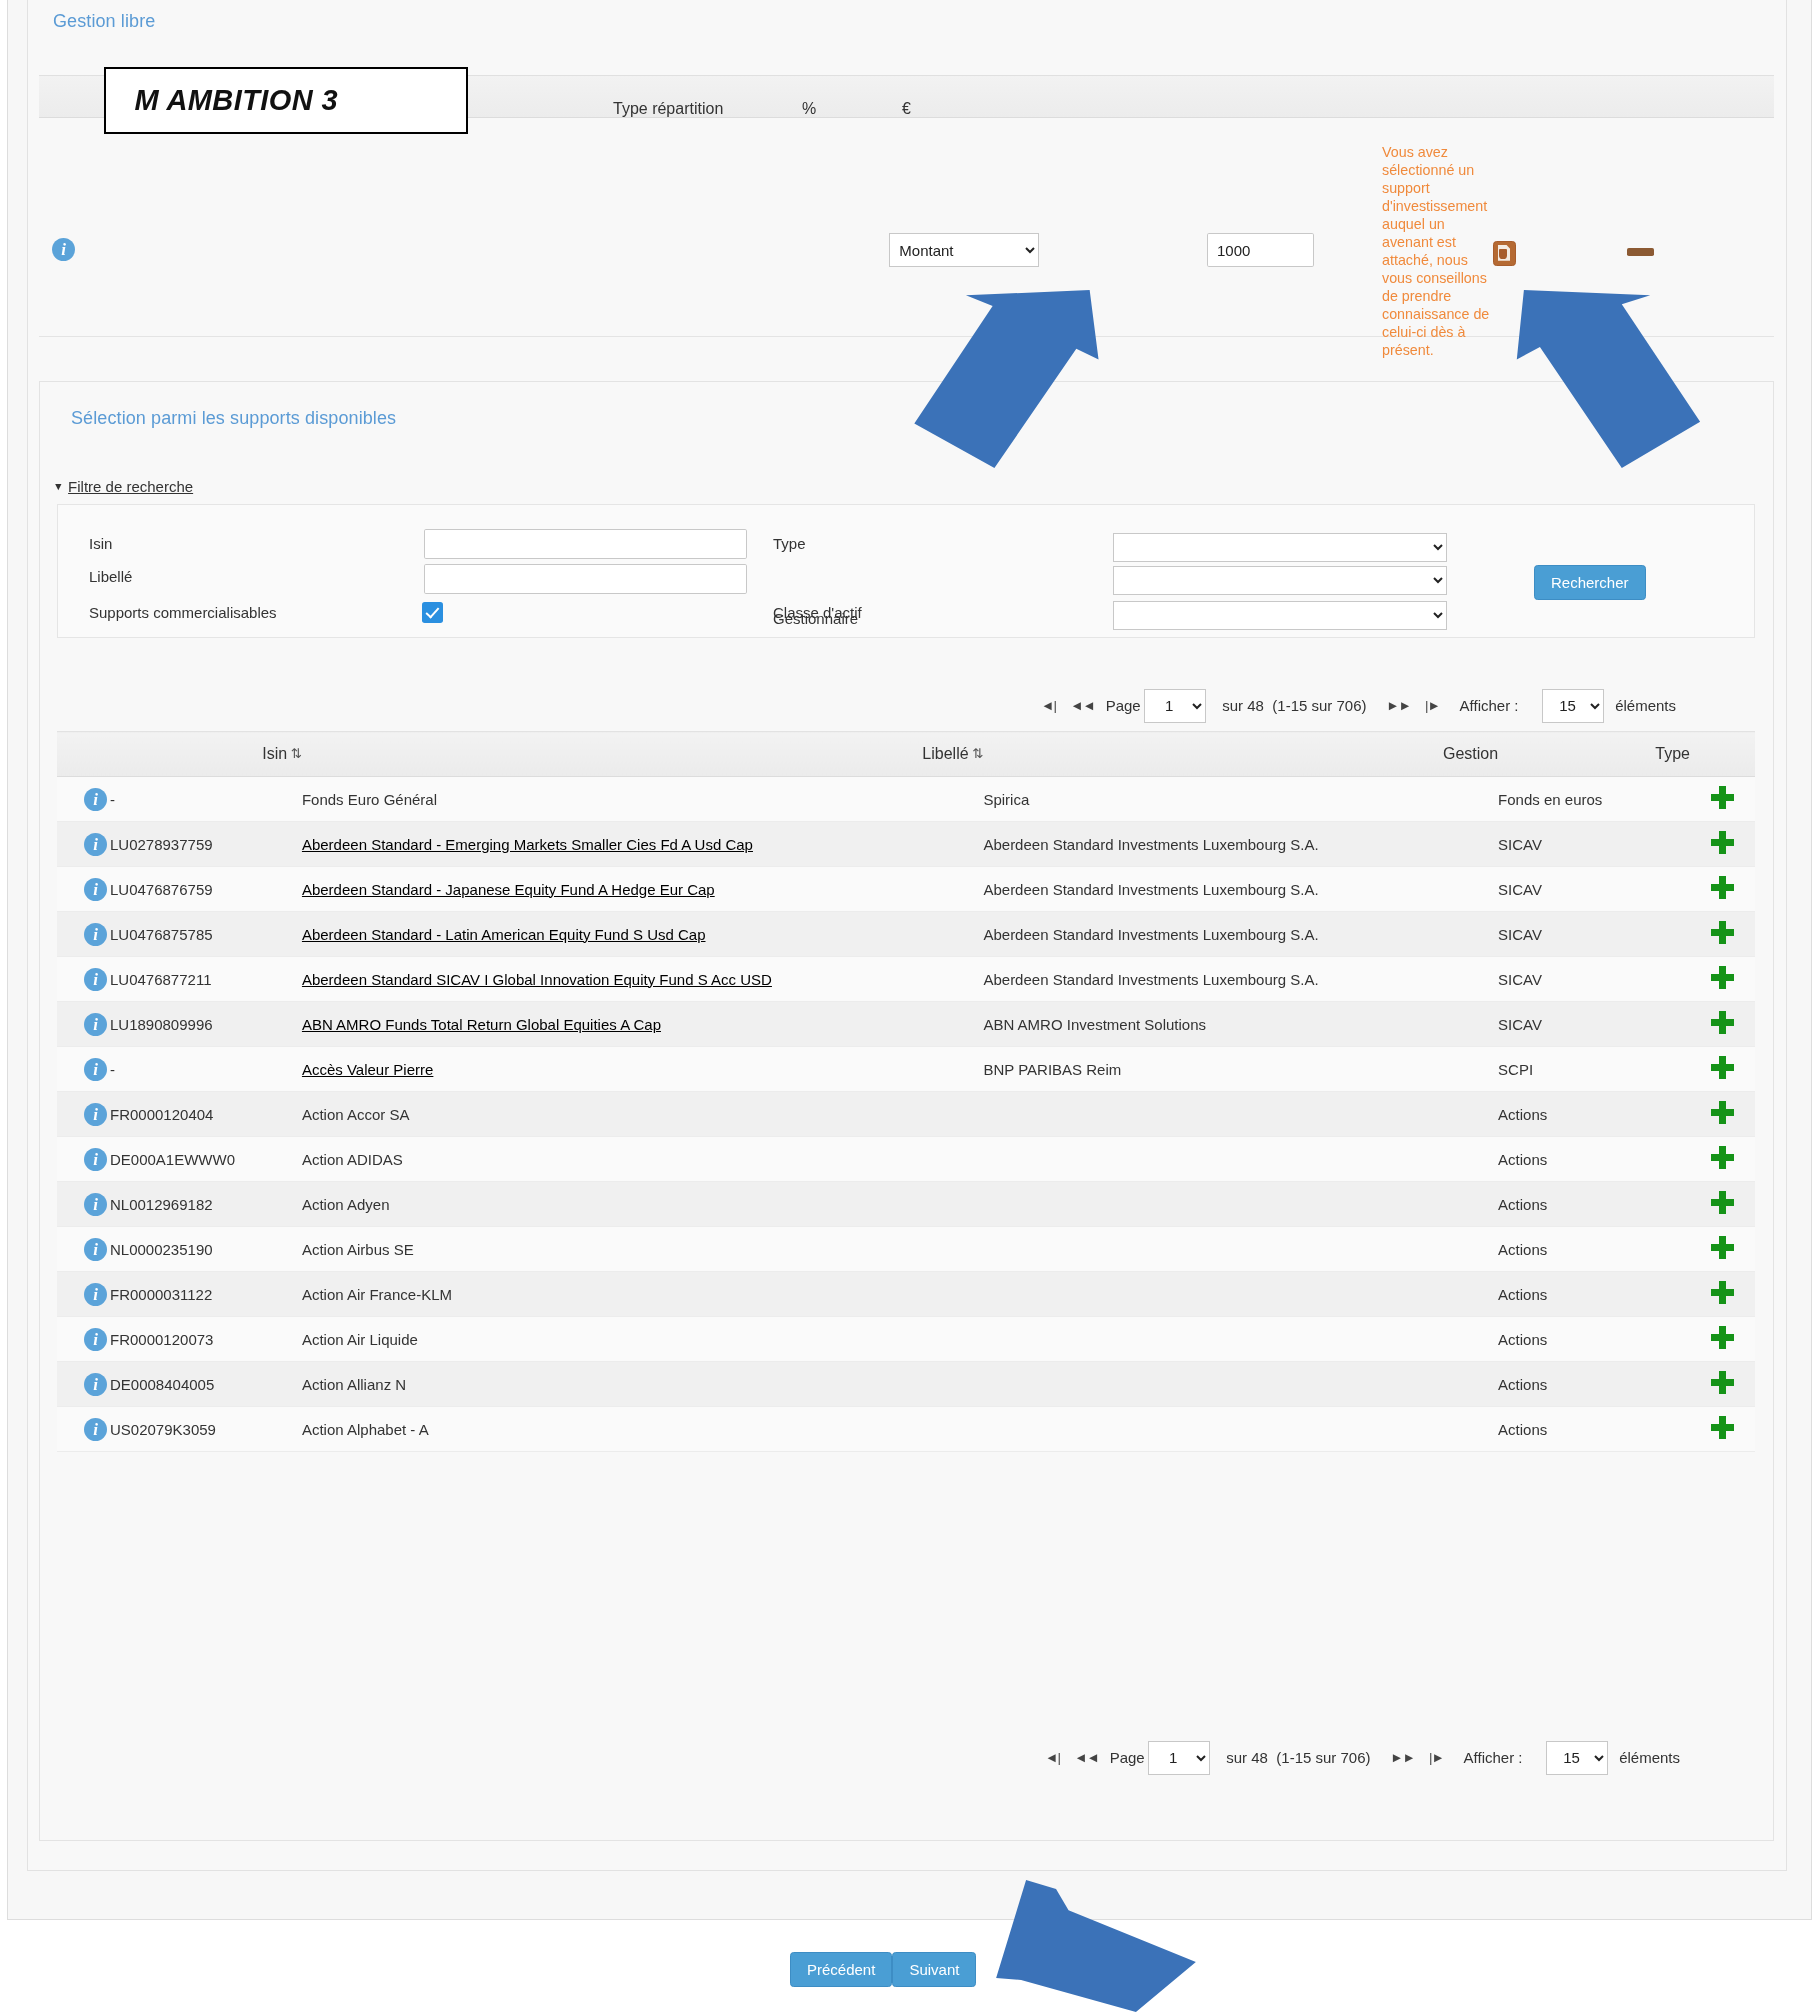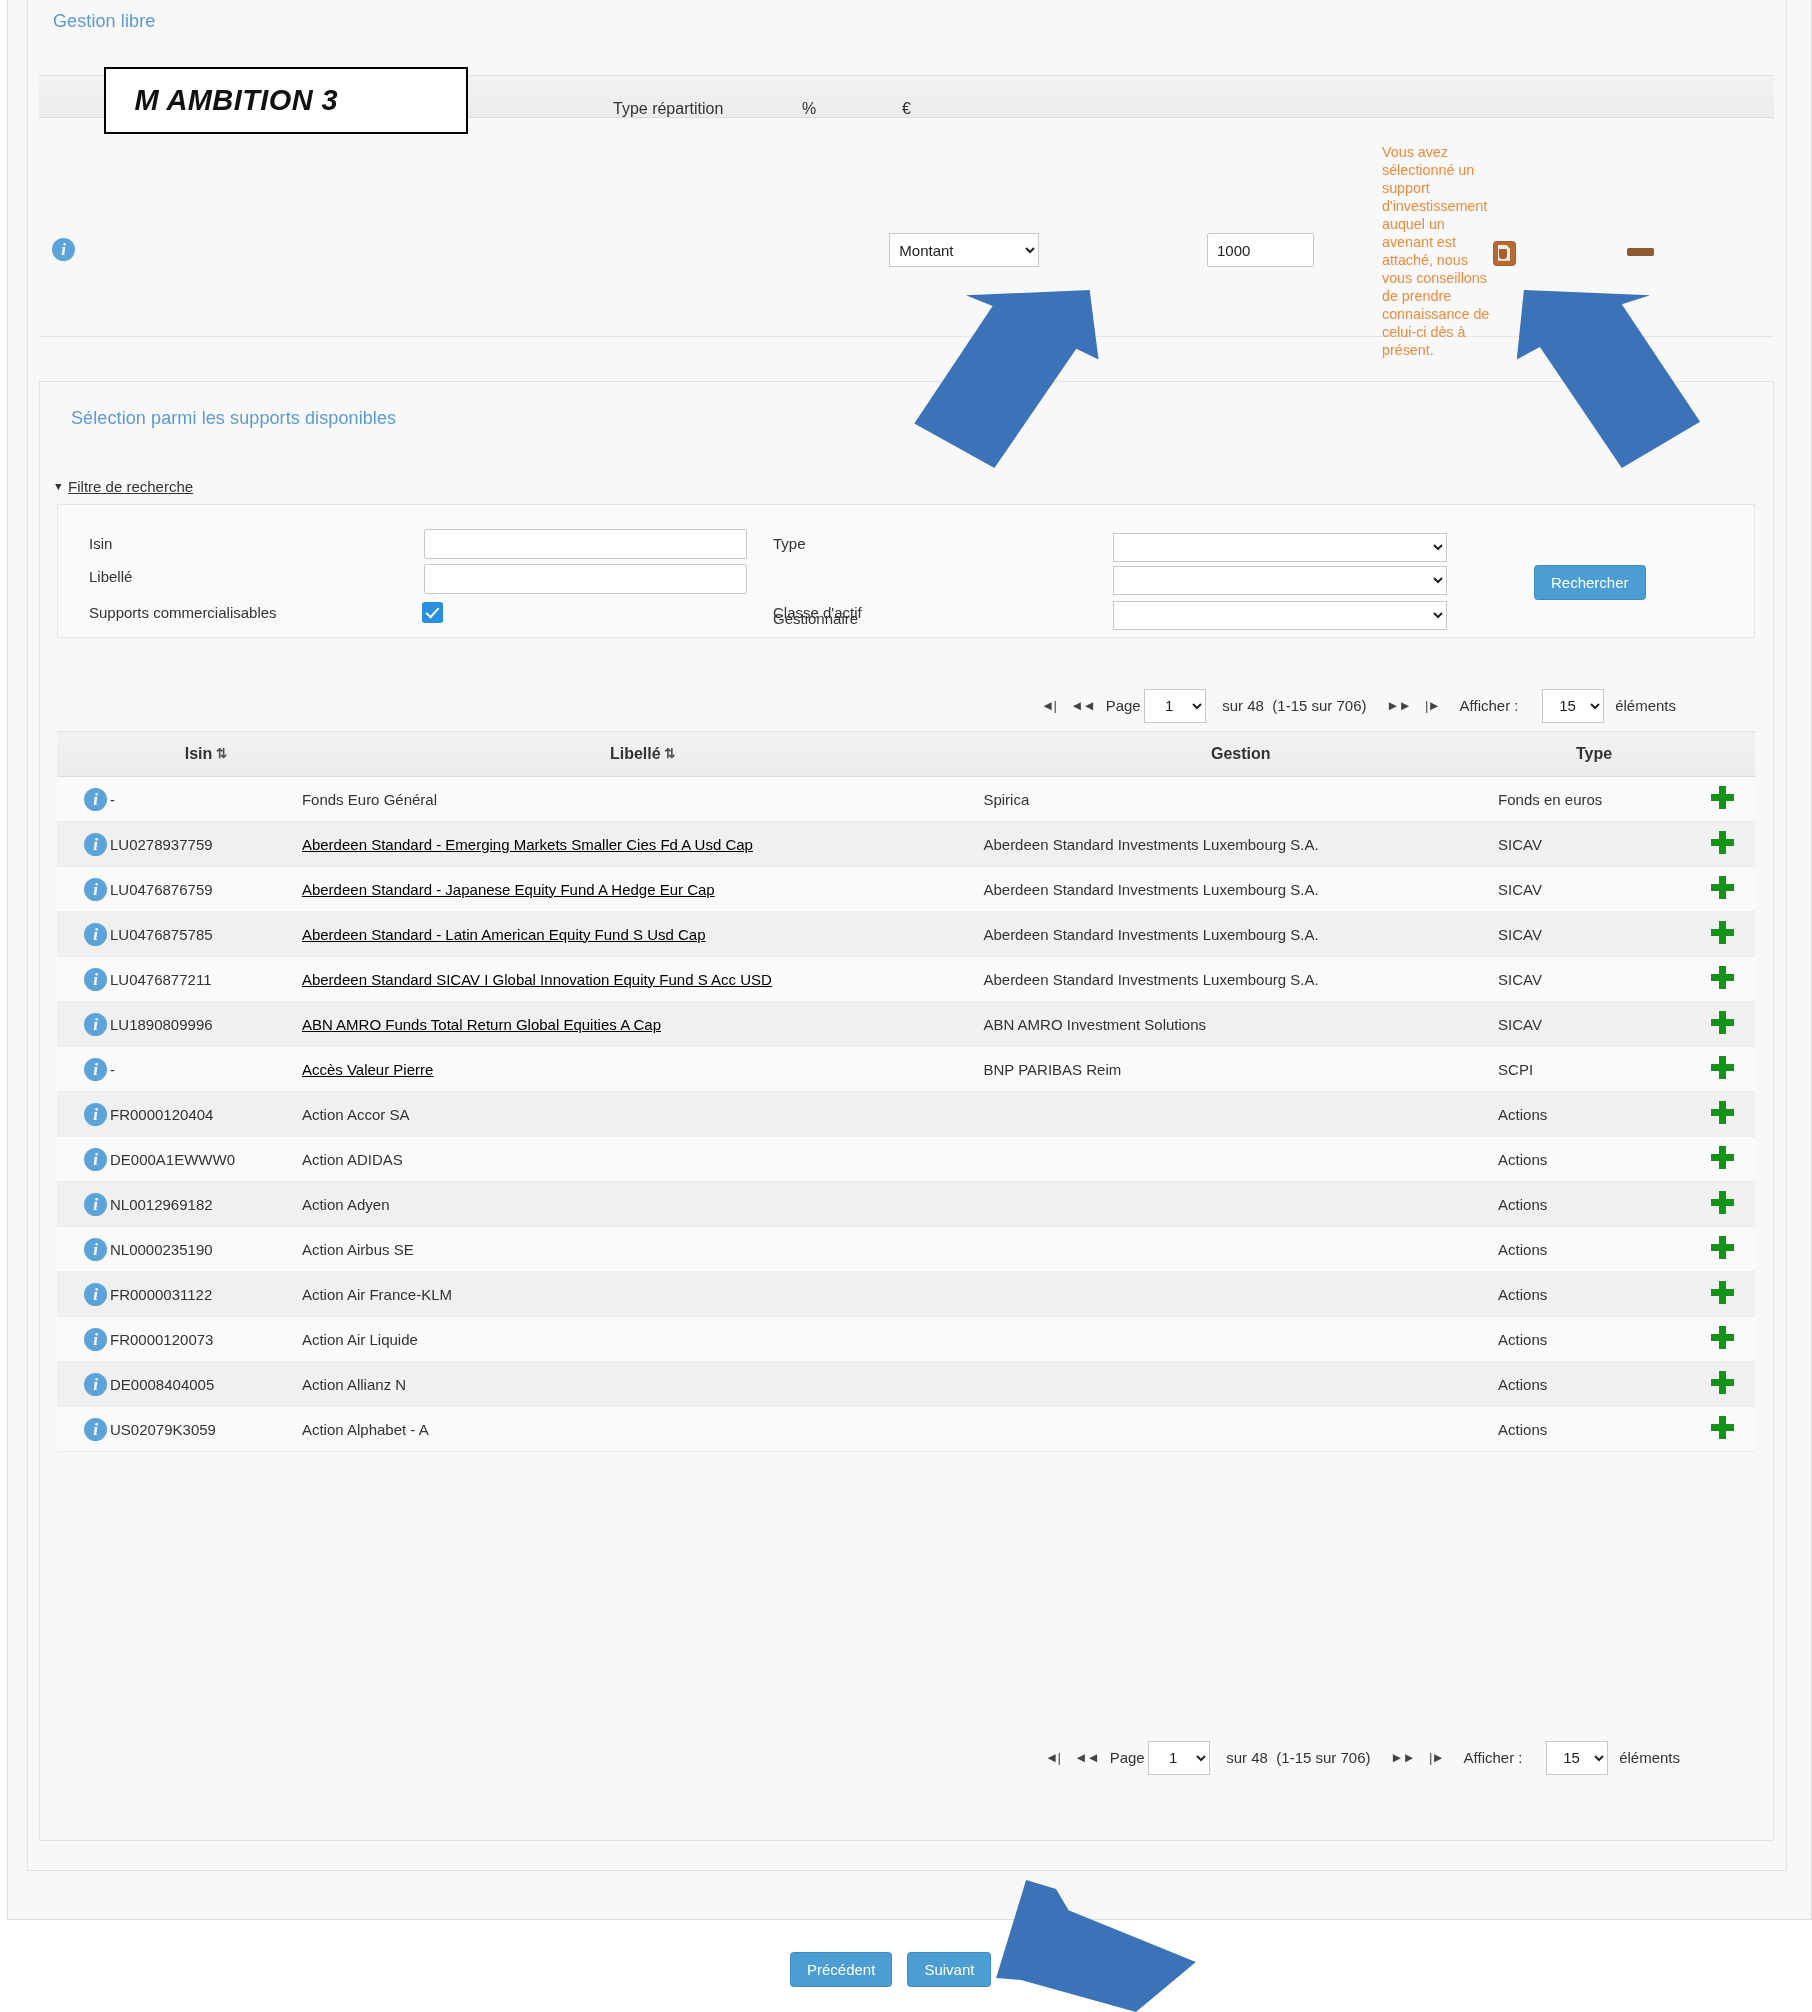--- a/index.html
+++ b/index.html
@@ -295,23 +295,23 @@
     position: absolute;
     left: 57px; top: 731px;
     width: 1698px;
     border-collapse: collapse;
   }
   .results-table thead th {
     background: linear-gradient(#f2f2f2, #ebebeb);
     border-top: 0.9px solid #e2e2e2;
     border-bottom: 0.9px solid #dcdcdc;
     font-size: 16px;
-    font-weight: bold;
+    font-weight: normal;
     color: #333;
-    text-align: center;
+    text-align: right;
     height: 45px;
     padding: 0;
   }
   .results-table tbody td {
     font-size: 15px;
     color: #333;
     height: 45px;
     padding: 0;
     border-bottom: 0.9px solid #ececec;
     vertical-align: middle;
@@ -337,21 +337,20 @@
     background: #159318;
   }
   .plus-btn::before { left: 8px; top: 0; width: 7.1px; height: 23px; }
   .plus-btn::after  { left: 0; top: 8px; width: 23px; height: 7.1px; }
 
   
   .footer-buttons {
     position: absolute;
     left: 790px; top: 1952px;
     display: flex;
-    gap: 15px;
   }
 
   
   .arrow { position: absolute; pointer-events: none; }
   #arrow-1 { left: 907px; top: 290px; width: 214px; height: 178px; }
   #arrow-2 { left: 1497px; top: 290px; width: 214px; height: 178px; }
   #arrow-3 { left: 989px; top: 1880px; width: 214px; height: 132px; }
 </style>
 </head>
 <body>

